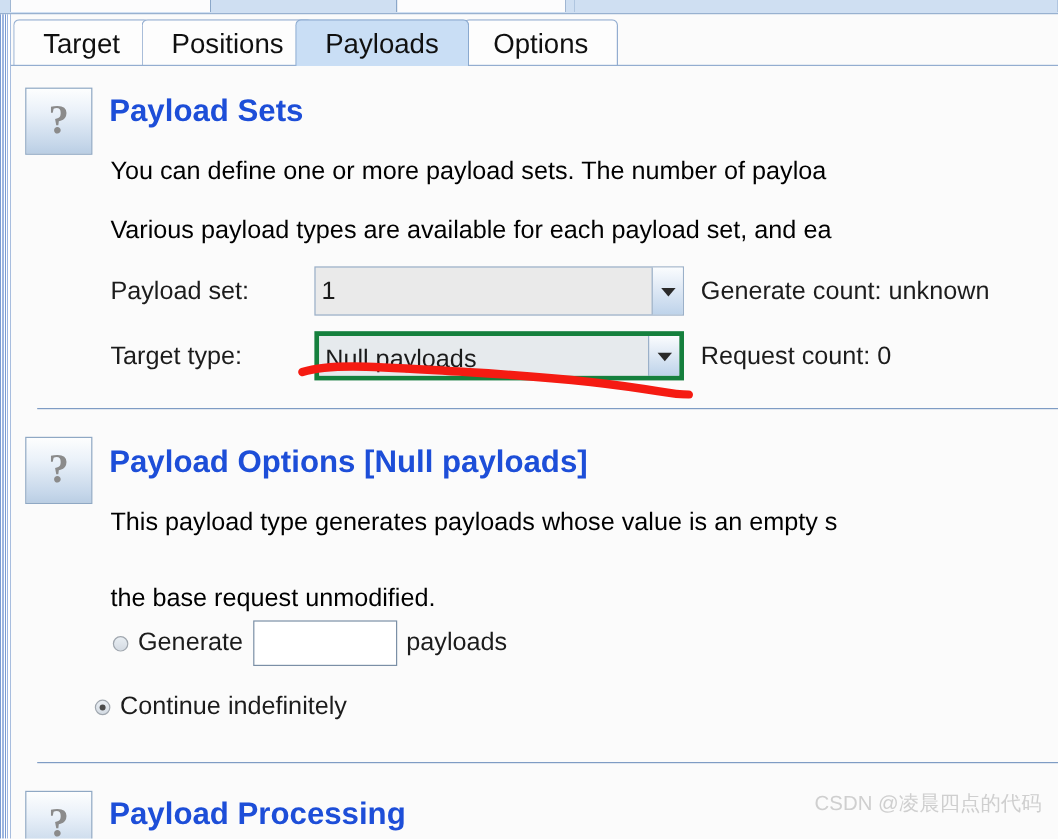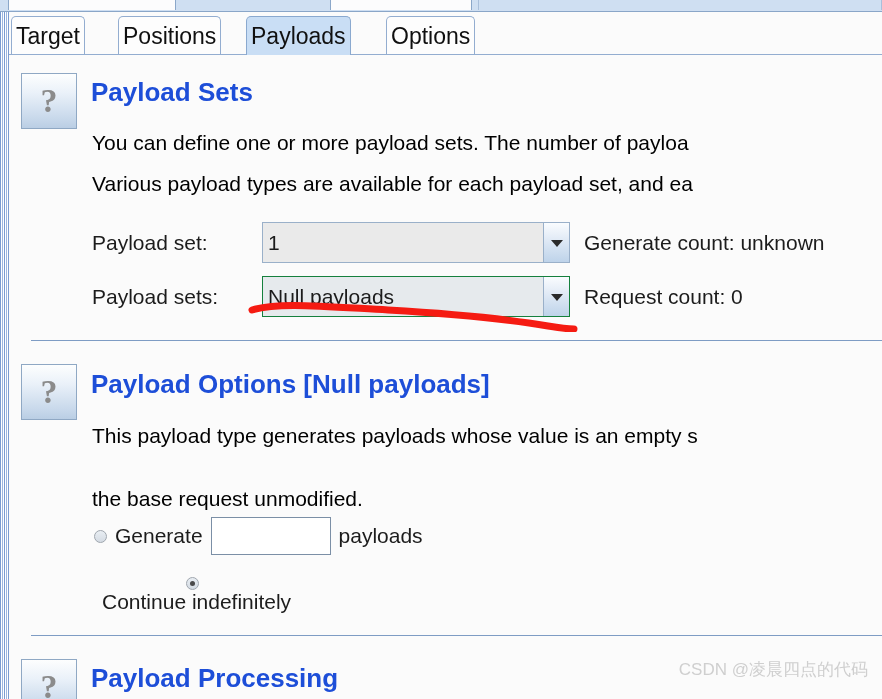--- a/index.html
+++ b/index.html
@@ -59,21 +59,21 @@
   .tabbar {
     position: absolute;
     top: 12px; left: 9px;
     width: 873px; height: 43px;
     background: #fbfbfb;
   }
   .tab {
     position: absolute;
     top: 4px;
     height: 39px;
-    padding: 0 4px;
+    padding: 0 24px;
     line-height: 38px;
     font-size: 23px;
     color: #101010;
     background: #fdfdfd;
     border: 1px solid #93add0;
     border-bottom: none;
     border-radius: 5px 5px 0 0;
     white-space: nowrap;
     cursor: pointer;
   }
@@ -143,21 +143,21 @@
   
   .combo {
     position: absolute;
     height: 41px;
     display: flex;
     border: 1px solid #9ab0c9;
     background: #eaeaea;
     cursor: pointer;
   }
   .combo.focused {
-    border: 1px solid #15803d;
+    border: 4px solid #15803d;
     background: #e8ecef;
   }
   .combo .combo-value {
     flex: 1;
     padding-left: 5px;
     font-size: 21px;
     line-height: 39px;
     color: #1b1b1b;
     overflow: hidden;
     white-space: nowrap;
@@ -268,32 +268,32 @@
   </div>
   <div class="tabbar-underline"></div>
 
   <div class="panel">
 
     <div class="help-icon" style="left:12px; top:18px;">?</div>
 
     <div class="section-title" style="left:82px; top:22px;">Payload Sets</div>
 
     <div class="desc-line" style="left:83px; top:76px;">You can define one or more payload sets. The number of payloa</div>
-    <div class="desc-line" style="left:83px; top:117px;">Various payload types are available for each payload set, and ea</div>
+    <div class="desc-line" style="left:83px; top:125px;">Various payload types are available for each payload set, and ea</div>
 
     <div class="field-label" style="left:83px; top:176px;">Payload set:</div>
 
     <div class="combo" style="left:253px; top:167px; width:308px;">
       <div class="combo-value">1</div>
       <div class="combo-arrow"></div>
     </div>
 
     <div class="field-label" style="left:575px; top:176px;">Generate count: unknown</div>
 
-    <div class="field-label" style="left:83px; top:230px;">Payload sets:</div>
+    <div class="field-label" style="left:83px; top:230px;">Target type:</div>
 
     <div class="combo focused" style="left:253px; top:221px; width:308px;">
       <div class="combo-value">Null payloads</div>
       <div class="combo-arrow"></div>
     </div>
 
     <div class="field-label" style="left:575px; top:230px;">Request count: 0</div>
 
     <div class="divider" style="top:285px;"></div>
 
@@ -304,21 +304,21 @@
     <div class="desc-line" style="left:83px; top:369px;">This payload type generates payloads whose value is an empty s</div>
     <div class="desc-line" style="left:83px; top:432px;">the base request unmodified.</div>
 
     <div class="radio-row" style="left:85px; top:462px;">
       <span class="radio"></span>
       <span class="radio-label">Generate</span>
       <input class="text-input" type="text" value="" placeholder="" style="">
       <span class="radio-label" style="margin-left:0;">payloads</span>
     </div>
 
-    <div class="radio-row" style="left:85px; top:522px;flex-direction:column;">
+    <div class="radio-row" style="left:70px; top:522px;">
       <span class="radio checked"></span>
       <span class="radio-label">Continue indefinitely</span>
     </div>
 
     <div class="divider" style="top:580px;"></div>
 
     <div class="help-icon" style="left:12px; top:604px;">?</div>
 
     <div class="section-title" style="left:82px; top:608px;">Payload Processing</div>
 

